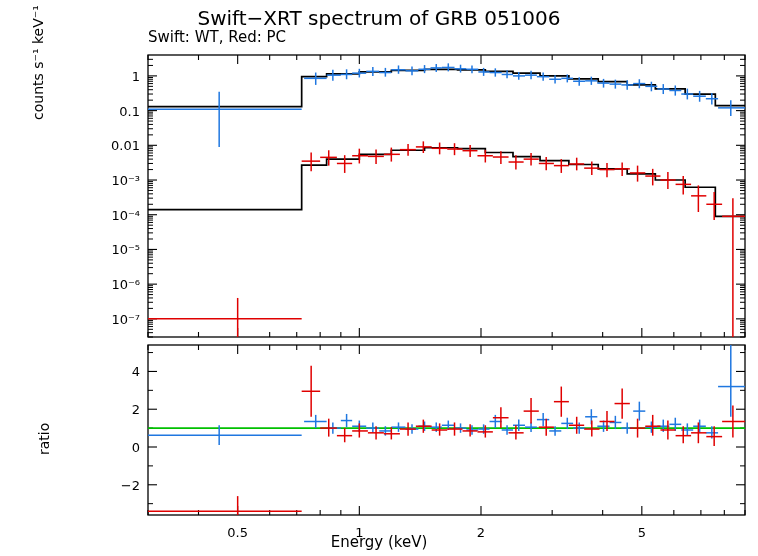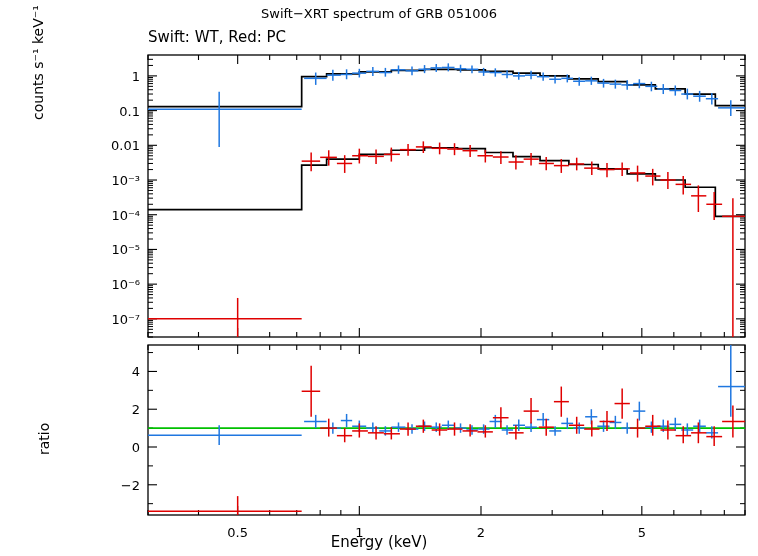--- a/index.html
+++ b/index.html
@@ -1,18 +1,18 @@
 <!DOCTYPE html>
 <html><head>
 <meta charset="utf-8">
 <style>
   html,body{margin:0;padding:0;background:#ffffff;}
   body{width:758px;height:556px;font-family:"DejaVu Sans",sans-serif;color:#000;}
   #root{position:relative;width:758px;height:556px;overflow:hidden;}
-  .title{position:absolute;left:0;top:6px;width:758px;text-align:center;font-size:13px;color:#000;}
+  .title{position:absolute;left:0;top:6px;width:758px;text-align:center;font-size:20px;color:#000;}
   .subtitle{position:absolute;left:148px;top:28px;font-size:15px;color:#000;}
   .ylabel-main{position:absolute;left:30px;top:120px;width:24px;font-size:14px;
       transform:rotate(-90deg);transform-origin:left top;white-space:nowrap;}
   .ylabel-ratio{position:absolute;left:36px;top:455px;font-size:14px;
       transform:rotate(-90deg);transform-origin:left top;white-space:nowrap;}
   .xlabel{position:absolute;left:0;top:533px;width:758px;text-align:center;font-size:15px;}
   svg{position:absolute;left:0;top:0;}
   .tick{font-size:13px;fill:#000;font-family:"DejaVu Sans",sans-serif;}
 </style>
 </head>

